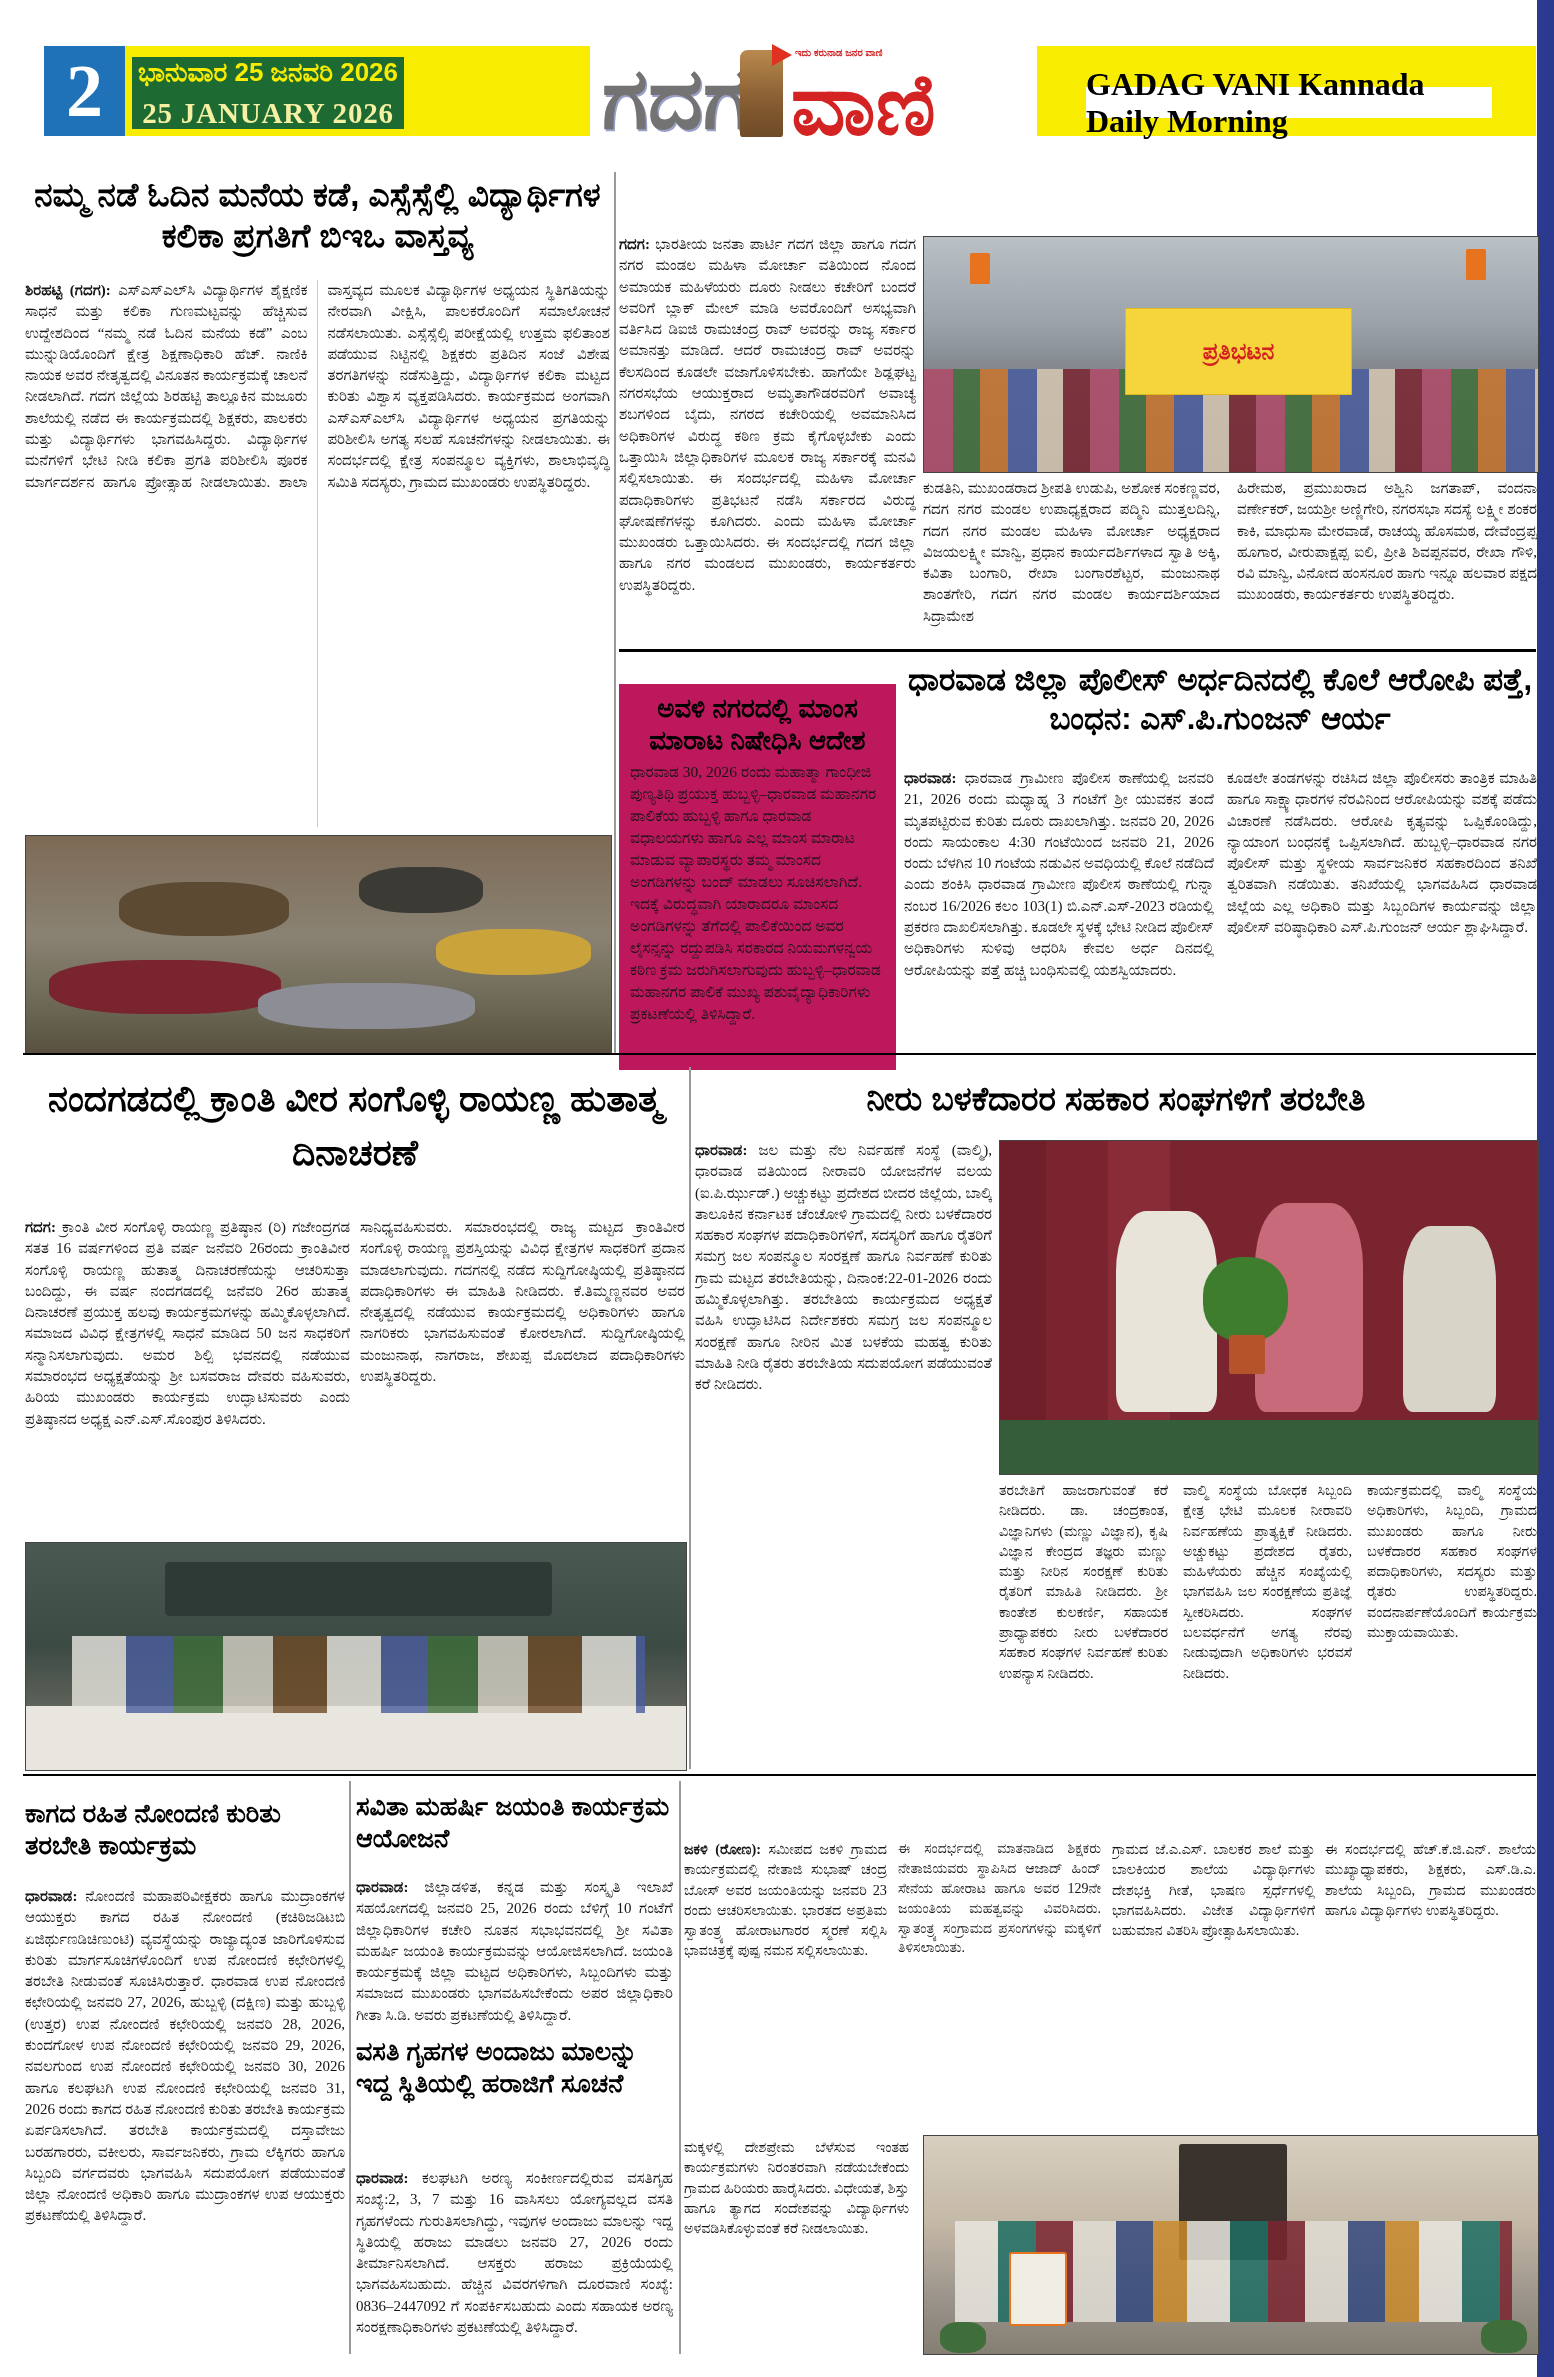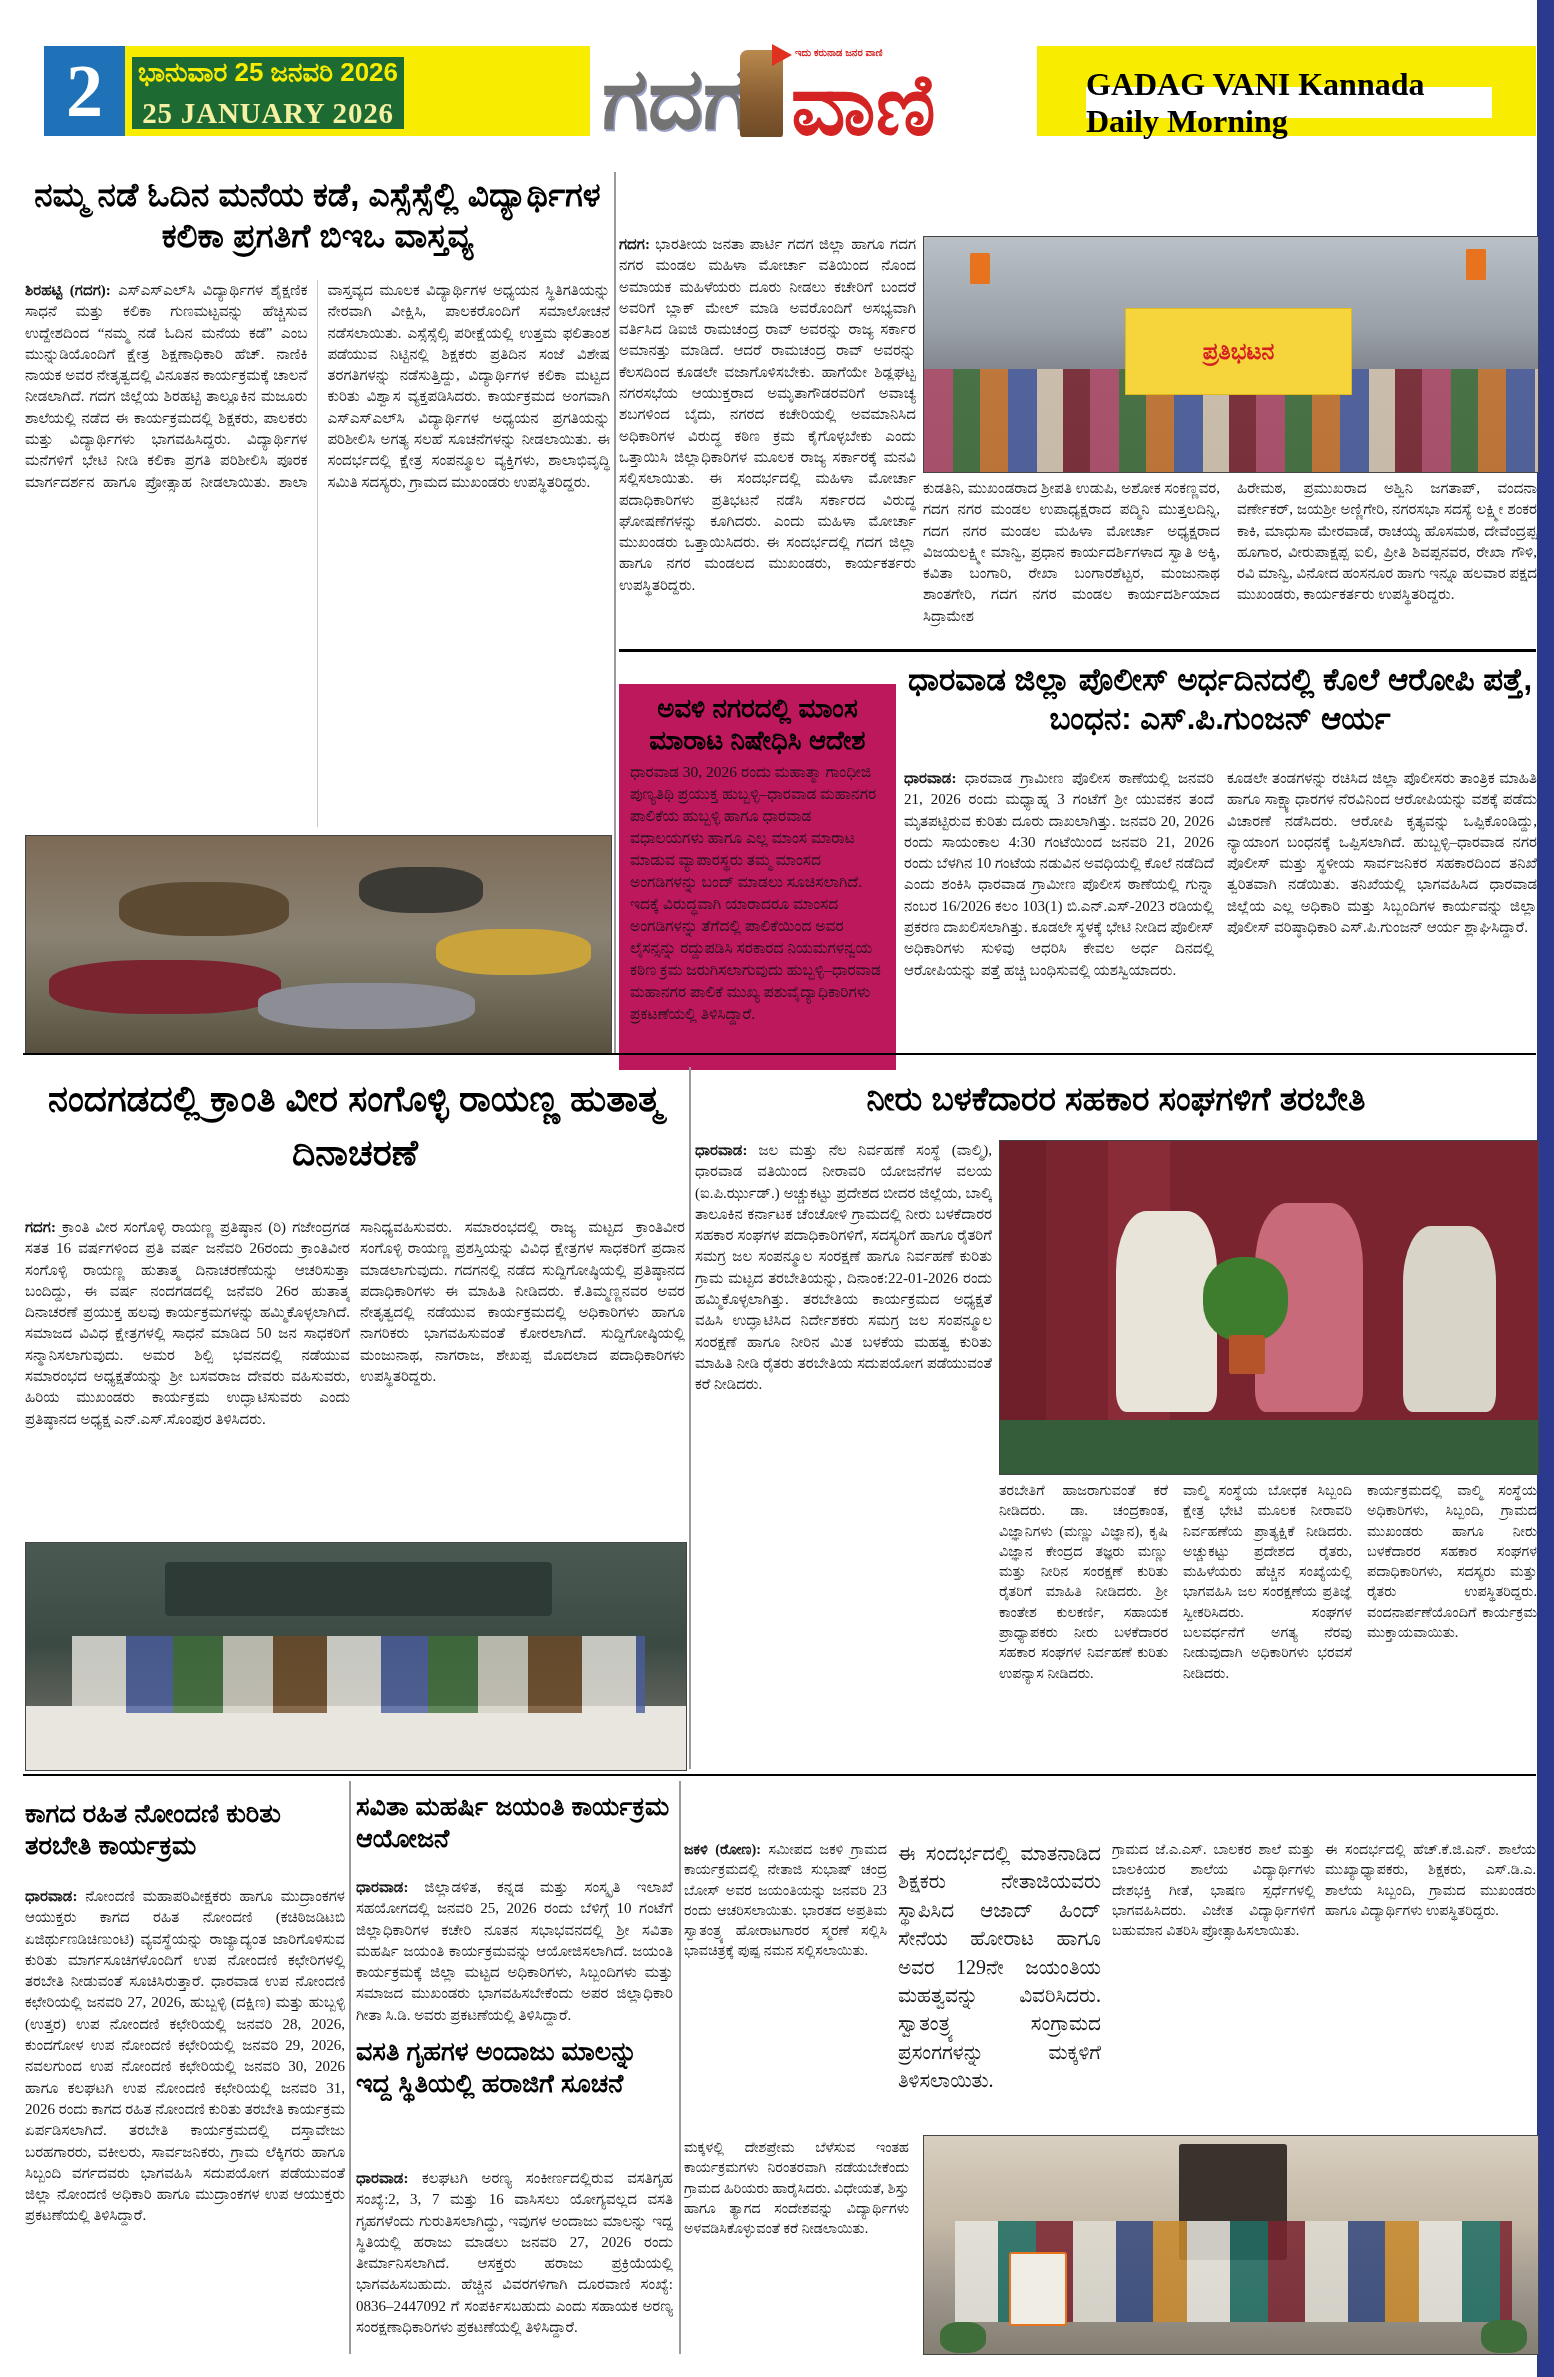--- a/index.html
+++ b/index.html
@@ -180,21 +180,21 @@
     <span class="dl">ಧಾರವಾಡ:</span>
     <span>ಕಲಘಟಗಿ ಅರಣ್ಯ ಸಂಕೀರ್ಣದಲ್ಲಿರುವ ವಸತಿಗೃಹ ಸಂಖ್ಯೆ:2, 3, 7 ಮತ್ತು 16 ವಾಸಿಸಲು ಯೋಗ್ಯವಲ್ಲದ ವಸತಿ ಗೃಹಗಳೆಂದು ಗುರುತಿಸಲಾಗಿದ್ದು, ಇವುಗಳ ಅಂದಾಜು ಮಾಲನ್ನು ಇದ್ದ ಸ್ಥಿತಿಯಲ್ಲಿ ಹರಾಜು ಮಾಡಲು ಜನವರಿ 27, 2026 ರಂದು ತೀರ್ಮಾನಿಸಲಾಗಿದೆ. ಆಸಕ್ತರು ಹರಾಜು ಪ್ರಕ್ರಿಯೆಯಲ್ಲಿ ಭಾಗವಹಿಸಬಹುದು. ಹೆಚ್ಚಿನ ವಿವರಗಳಿಗಾಗಿ ದೂರವಾಣಿ ಸಂಖ್ಯೆ: 0836–2447092 ಗೆ ಸಂಪರ್ಕಿಸಬಹುದು ಎಂದು ಸಹಾಯಕ ಅರಣ್ಯ ಸಂರಕ್ಷಣಾಧಿಕಾರಿಗಳು ಪ್ರಕಟಣೆಯಲ್ಲಿ ತಿಳಿಸಿದ್ದಾರೆ.</span>
   </div>
 
   <div class="abs vline" style="left:679px;top:1781px;height:573px;"></div>
 
   <div class="abs body-txt" style="left:684px;top:1839px;width:203px;height:290px;font-size:14.3px;">
     <span class="dl">ಜಕಳಿ (ರೋಣ):</span>
     <span>ಸಮೀಪದ ಜಕಳಿ ಗ್ರಾಮದ ಕಾರ್ಯಕ್ರಮದಲ್ಲಿ ನೇತಾಜಿ ಸುಭಾಷ್ ಚಂದ್ರ ಬೋಸ್ ಅವರ ಜಯಂತಿಯನ್ನು ಜನವರಿ 23 ರಂದು ಆಚರಿಸಲಾಯಿತು. ಭಾರತದ ಅಪ್ರತಿಮ ಸ್ವಾತಂತ್ರ್ಯ ಹೋರಾಟಗಾರರ ಸ್ಮರಣೆ ಸಲ್ಲಿಸಿ ಭಾವಚಿತ್ರಕ್ಕೆ ಪುಷ್ಪ ನಮನ ಸಲ್ಲಿಸಲಾಯಿತು.</span>
   </div>
-  <div class="abs body-txt" style="left:898px;top:1839px;width:203px;height:290px;font-size:20px;">
+  <div class="abs body-txt" style="left:898px;top:1839px;width:203px;height:290px;font-size:14px;">
     <span>ಈ ಸಂದರ್ಭದಲ್ಲಿ ಮಾತನಾಡಿದ ಶಿಕ್ಷಕರು ನೇತಾಜಿಯವರು ಸ್ಥಾಪಿಸಿದ ಆಜಾದ್ ಹಿಂದ್ ಸೇನೆಯ ಹೋರಾಟ ಹಾಗೂ ಅವರ 129ನೇ ಜಯಂತಿಯ ಮಹತ್ವವನ್ನು ವಿವರಿಸಿದರು. ಸ್ವಾತಂತ್ರ್ಯ ಸಂಗ್ರಾಮದ ಪ್ರಸಂಗಗಳನ್ನು ಮಕ್ಕಳಿಗೆ ತಿಳಿಸಲಾಯಿತು.</span>
   </div>
   <div class="abs body-txt" style="left:1112px;top:1839px;width:203px;height:290px;font-size:14.3px;">
     <span>ಗ್ರಾಮದ ಜೆ.ಎ.ಎಸ್. ಬಾಲಕರ ಶಾಲೆ ಮತ್ತು ಬಾಲಕಿಯರ ಶಾಲೆಯ ವಿದ್ಯಾರ್ಥಿಗಳು ದೇಶಭಕ್ತಿ ಗೀತೆ, ಭಾಷಣ ಸ್ಪರ್ಧೆಗಳಲ್ಲಿ ಭಾಗವಹಿಸಿದರು. ವಿಜೇತ ವಿದ್ಯಾರ್ಥಿಗಳಿಗೆ ಬಹುಮಾನ ವಿತರಿಸಿ ಪ್ರೋತ್ಸಾಹಿಸಲಾಯಿತು.</span>
   </div>
   <div class="abs body-txt" style="left:1325px;top:1839px;width:211px;height:290px;font-size:14.3px;">
     <span>ಈ ಸಂದರ್ಭದಲ್ಲಿ ಹೆಚ್.ಕೆ.ಜಿ.ಎನ್. ಶಾಲೆಯ ಮುಖ್ಯಾಧ್ಯಾಪಕರು, ಶಿಕ್ಷಕರು, ಎಸ್.ಡಿ.ಎ. ಶಾಲೆಯ ಸಿಬ್ಬಂದಿ, ಗ್ರಾಮದ ಮುಖಂಡರು ಹಾಗೂ ವಿದ್ಯಾರ್ಥಿಗಳು ಉಪಸ್ಥಿತರಿದ್ದರು.</span>
   </div>
   <div class="abs body-txt" style="left:684px;top:2137px;width:225px;height:214px;font-size:14.3px;">
     <span>ಮಕ್ಕಳಲ್ಲಿ ದೇಶಪ್ರೇಮ ಬೆಳೆಸುವ ಇಂತಹ ಕಾರ್ಯಕ್ರಮಗಳು ನಿರಂತರವಾಗಿ ನಡೆಯಬೇಕೆಂದು ಗ್ರಾಮದ ಹಿರಿಯರು ಹಾರೈಸಿದರು. ವಿಧೇಯತೆ, ಶಿಸ್ತು ಹಾಗೂ ತ್ಯಾಗದ ಸಂದೇಶವನ್ನು ವಿದ್ಯಾರ್ಥಿಗಳು ಅಳವಡಿಸಿಕೊಳ್ಳುವಂತೆ ಕರೆ ನೀಡಲಾಯಿತು.</span>

